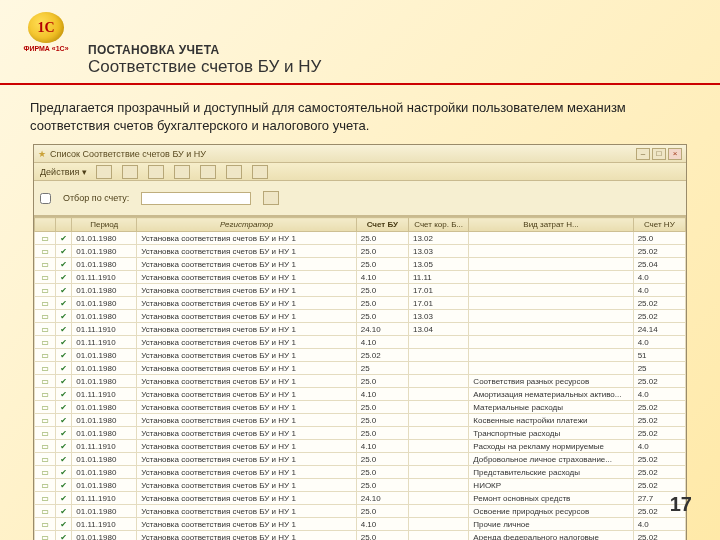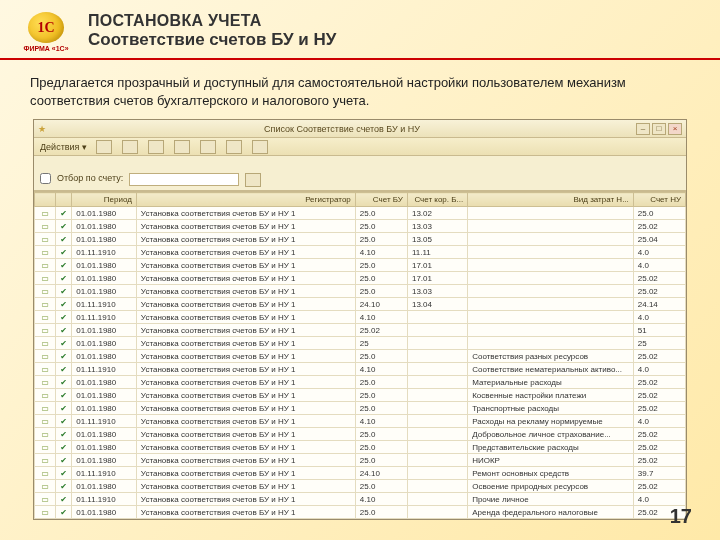--- a/index.html
+++ b/index.html
@@ -25,89 +25,89 @@
     width: 36px; height: 36px;
     background: radial-gradient(circle at 35% 35%, #ffdd55, #e6a800);
     border-radius: 50%;
     display: flex; align-items: center; justify-content: center;
     font-family: "Times New Roman", serif;
     font-size: 14px; font-weight: bold; color: #b30000;
     box-shadow: inset -2px -2px 4px rgba(0,0,0,.15);
   }
   .logo-text { font-size: 7px; color: #b30000; text-align: center; margin-top: 2px; font-weight: bold; }
   .titleblock { flex: 1; }
-  .title-main { font-size: 16px; font-weight: bold; color: #333; letter-spacing: .3px; }
-  .title-sub { font-size: 17px; font-weight: bold; color: #333; }
+  .title-main { font-size: 12px; font-weight: bold; color: #333; letter-spacing: .3px; margin-top: 31px; }
+  .title-sub { font-size: 17px; font-weight: normal; color: #333; }
   .intro {
     padding: 14px 30px 10px 30px;
     font-size: 13px; line-height: 1.35; color: #222;
   }
   .appwindow {
     margin: 0 auto;
     width: 654px;
     border: 1px solid #9a8b6a;
     background: #f5f0dc;
   }
   .titlebar {
     height: 18px;
     background: linear-gradient(#f8f2d8,#ece2ba);
     border-bottom: 1px solid #c9ba8f;
     display: flex; align-items: center;
     font-size: 9px; color: #5a4a20;
     padding: 0 4px;
   }
-  .titlebar .wtitle { flex: 1; text-align: center; }
+  .titlebar .wtitle { flex: 1; }
   .wbtn { width: 14px; height: 12px; margin-left: 2px; background:#efe6c6; border:1px solid #b7a777; display:flex; align-items:center; justify-content:center; font-size:8px; color:#6b5a2a; }
   .wbtn.close { background:#f3d7c9; color:#a03a1a; }
   .toolbar {
     height: 18px;
     background: linear-gradient(#f6eecb,#ece0b3);
     border-bottom: 1px solid #c9ba8f;
     display:flex; align-items:center;
     font-size:9px; color:#4d3f18; padding:0 6px; gap:10px;
   }
   .filterbar {
     height: 20px;
     background: #f6efd1;
     border-bottom: 1px solid #c9ba8f;
-    display:flex; 
-    font-size:9px; color:#4d3f18; padding:17px 6px; gap:6px;
+    display:flex; align-items:center;
+    font-size:9px; color:#4d3f18; padding:17px 6px; gap:12px;
   }
   .filter-input { width: 110px; height:13px; background:#fff; border:1px solid #bfae7d; font-size:8px; }
   .tbtn { height:14px; width:16px; background:#efe6c6; border:1px solid #b7a777; }
   .gridwrap {
     max-height: 330px;
     overflow: hidden;
     background: #fff;
     border-top: 1px solid #c9ba8f;
   }
   table { border-collapse: collapse; width: 100%; font-size: 8px; color:#333; }
   th {
     background: linear-gradient(#f3ebca,#e9ddaf);
     border: 1px solid #cdbf93;
     font-weight: normal; color:#4a3d16;
-    padding: 2px 4px; text-align:right; height:14px;
+    padding: 2px 4px; text-align:center; height:14px;
     white-space: nowrap;
   }
   td {
     border: 1px solid #e4dcc0;
     padding: 1px 4px; height:13px;
     white-space: nowrap; overflow:hidden;
     background:#fffef9;
   }
   td.icon { width:20px; text-align:center; color:#7a9a3a; font-size:8px; }
   td.chk { width:14px; text-align:center; color:#2a7a2a; }
   .col-period { width:62px; }
-  .col-reg { width:210px; }
-  .col-a { width:50px; }
+  .col-reg { width:210px;font-style:italic; }
+  .col-a { width:50px;font-weight:bold; }
   .col-b { width:50px; }
   .col-c { width:155px; }
   .col-d { width:50px; }
   .pagenum {
-    position: absolute; right: 28px; bottom: 12px;
+    position: absolute; right: 28px; bottom: 24px;
     font-size: 20px; font-weight: bold; color: #333;
   }
 </style>
 </head>
 <body>
 
 <div class="header">
   <div class="logo">
     <div class="logo-circle">1C</div>
     <div class="logo-text">ФИРМА «1С»</div>
@@ -279,21 +279,21 @@
             <td>Соответствия разных ресурсов</td>
             <td>25.02</td>
           </tr>
           <tr>
             <td class="icon">▭</td>
             <td class="chk">✔</td>
             <td>01.11.1910</td>
             <td>Установка соответствия счетов БУ и НУ 1</td>
             <td>4.10</td>
             <td></td>
-            <td>Соответствие нематериальных активо...</td>
+            <td>Амортизация нематериальных активо...</td>
             <td>4.0</td>
           </tr>
           <tr>
             <td class="icon">▭</td>
             <td class="chk">✔</td>
             <td>01.01.1980</td>
             <td>Установка соответствия счетов БУ и НУ 1</td>
             <td>25.0</td>
             <td></td>
             <td>Материальные расходы</td>
@@ -360,21 +360,21 @@
             <td>25.02</td>
           </tr>
           <tr>
             <td class="icon">▭</td>
             <td class="chk">✔</td>
             <td>01.11.1910</td>
             <td>Установка соответствия счетов БУ и НУ 1</td>
             <td>24.10</td>
             <td></td>
             <td>Ремонт основных средств</td>
-            <td>39.7</td>
+            <td>27.7</td>
           </tr>
           <tr>
             <td class="icon">▭</td>
             <td class="chk">✔</td>
             <td>01.01.1980</td>
             <td>Установка соответствия счетов БУ и НУ 1</td>
             <td>25.0</td>
             <td></td>
             <td>Освоение природных ресурсов</td>
             <td>25.02</td>

